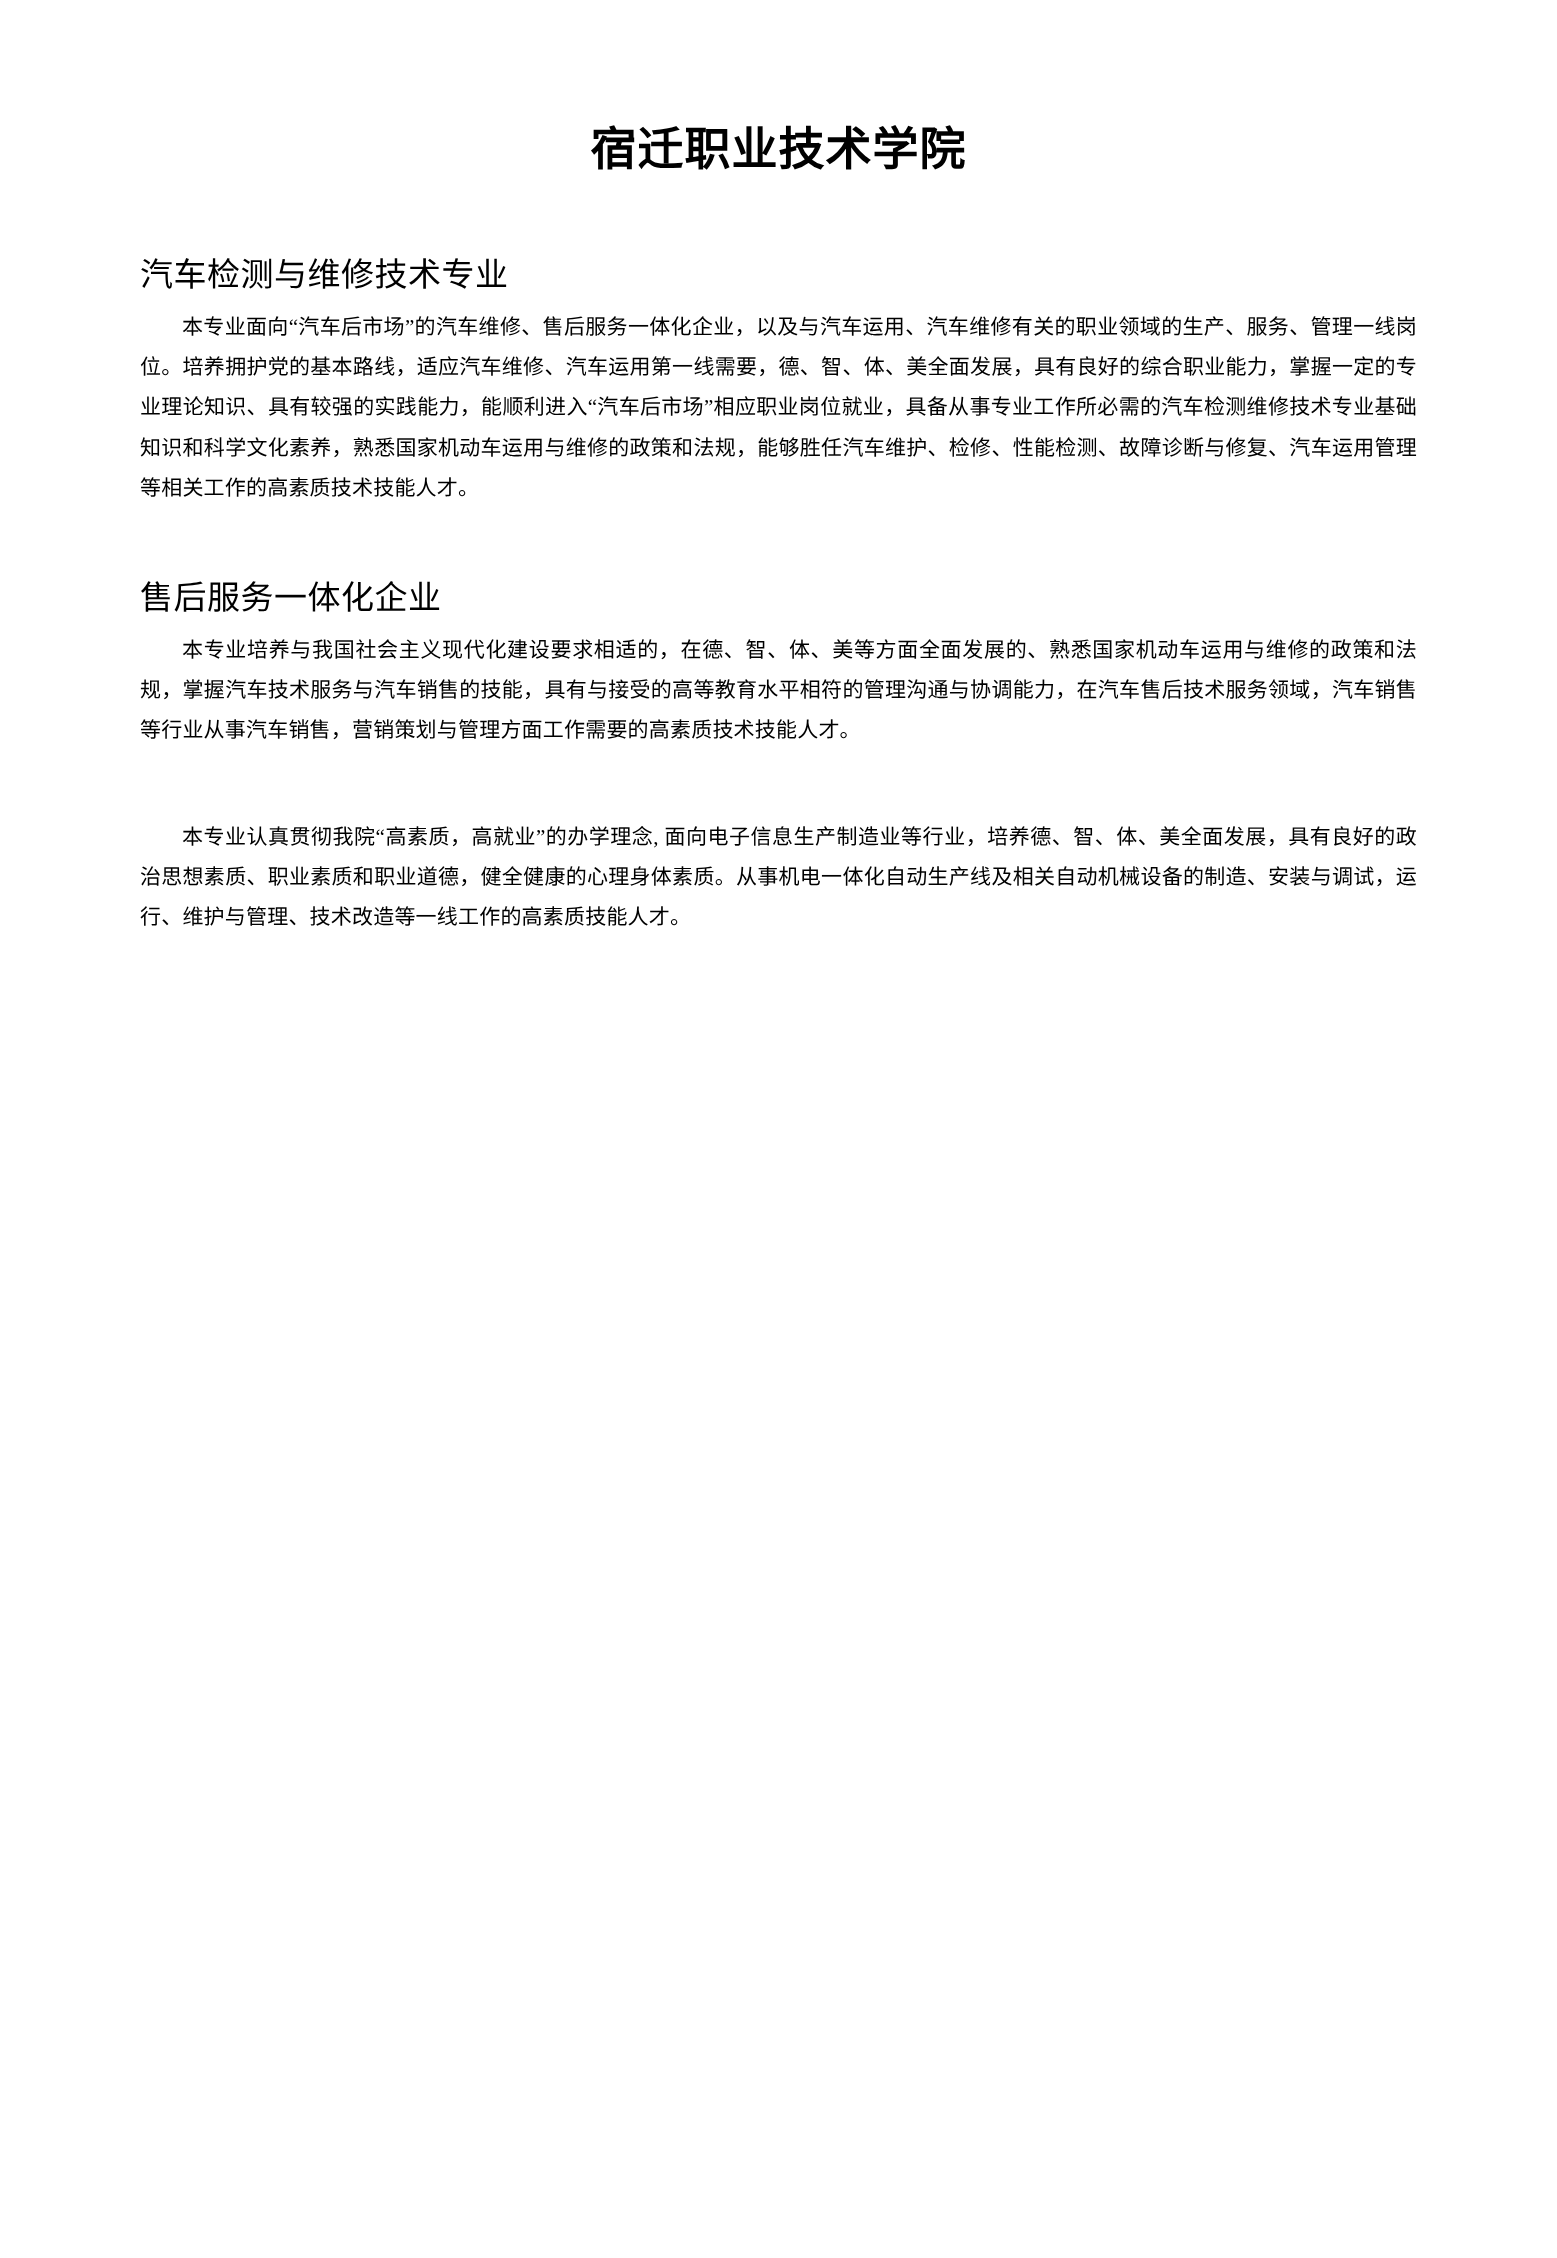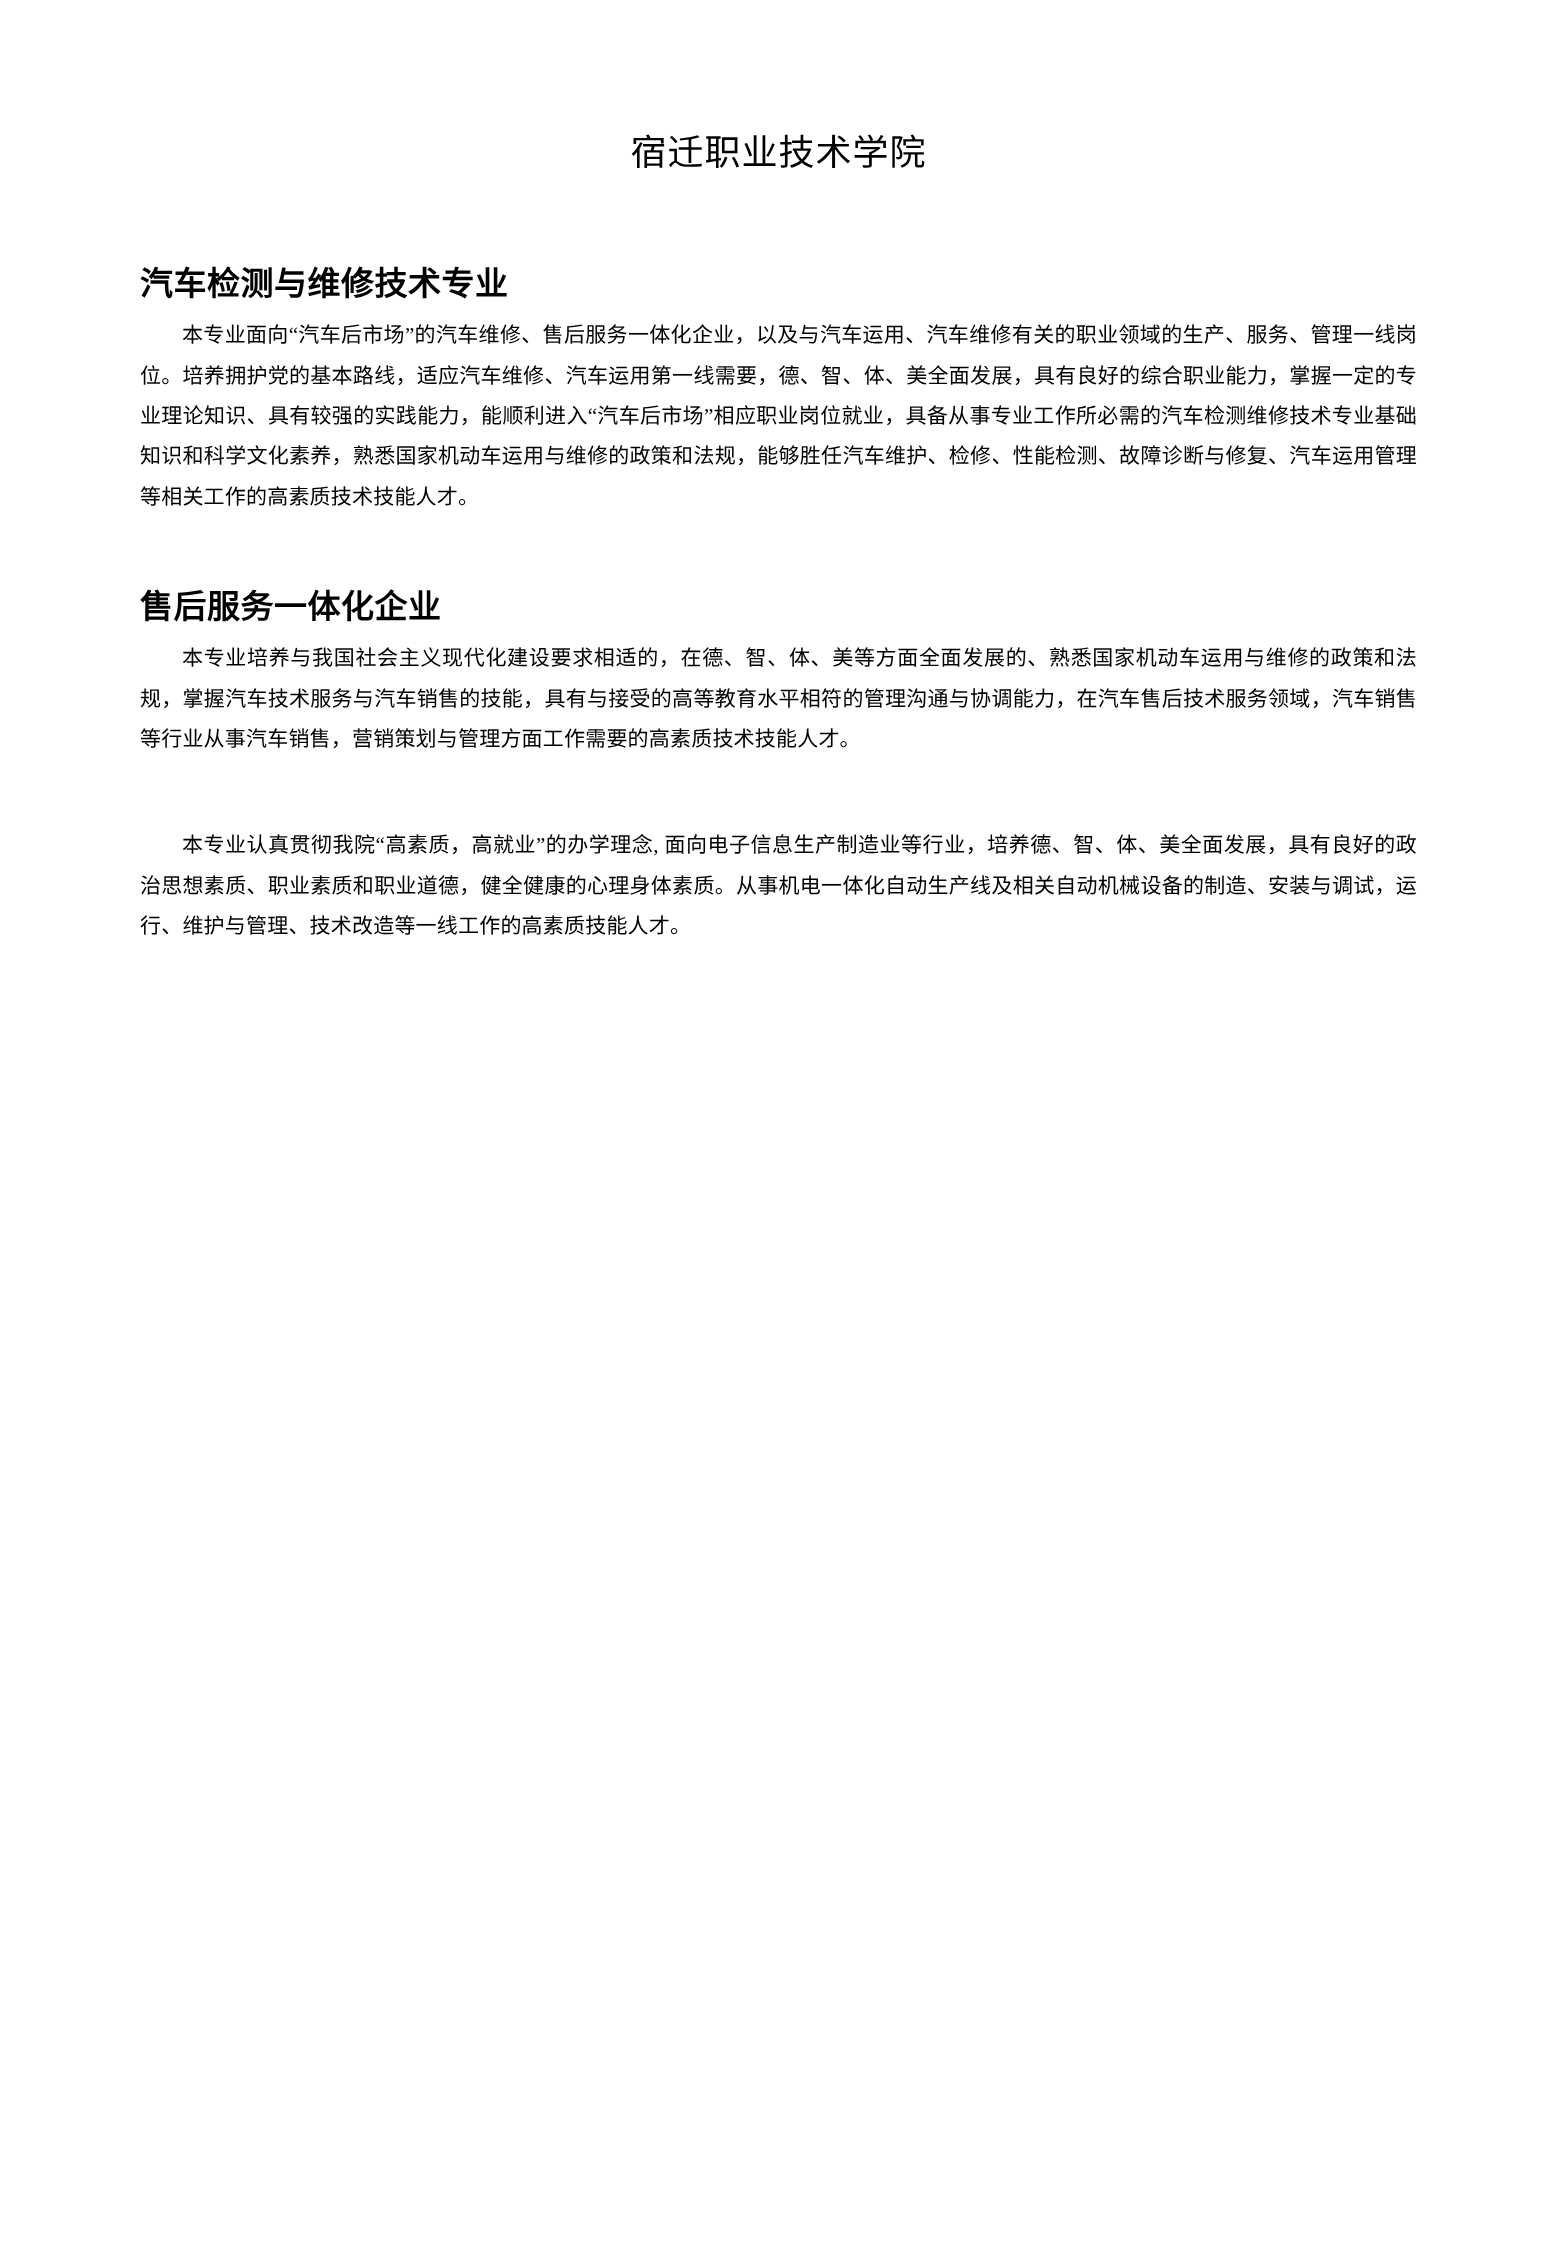--- a/index.html
+++ b/index.html
@@ -15,38 +15,38 @@
   }
   .page {
     width: 1557px;
     min-height: 2258px;
     box-sizing: border-box;
     padding: 110px 140px 80px 140px;
     background: #ffffff;
   }
   .doc-title {
     text-align: center;
-    font-size: 36px;
-    font-weight: normal;
+    font-size: 46px;
+    font-weight: bold;
     line-height: 1.55;
     letter-spacing: 1px;
-    margin: 16px;
+    margin: 4px;
   }
   .doc-title-line {
     display: block;
   }
   .title-gap {
     height: 62px;
   }
   .section {
     margin: 0 0 26px 0;
   }
   .section-heading {
     font-size: 33px;
-    font-weight: bold;
+    font-weight: normal;
     line-height: 1.5;
     margin: 0 0 6px 0;
     letter-spacing: 0.5px;
   }
   .section-body {
     font-size: 21px;
     line-height: 1.92;
     text-align: justify;
     text-justify: inter-ideograph;
     text-indent: 2em;

